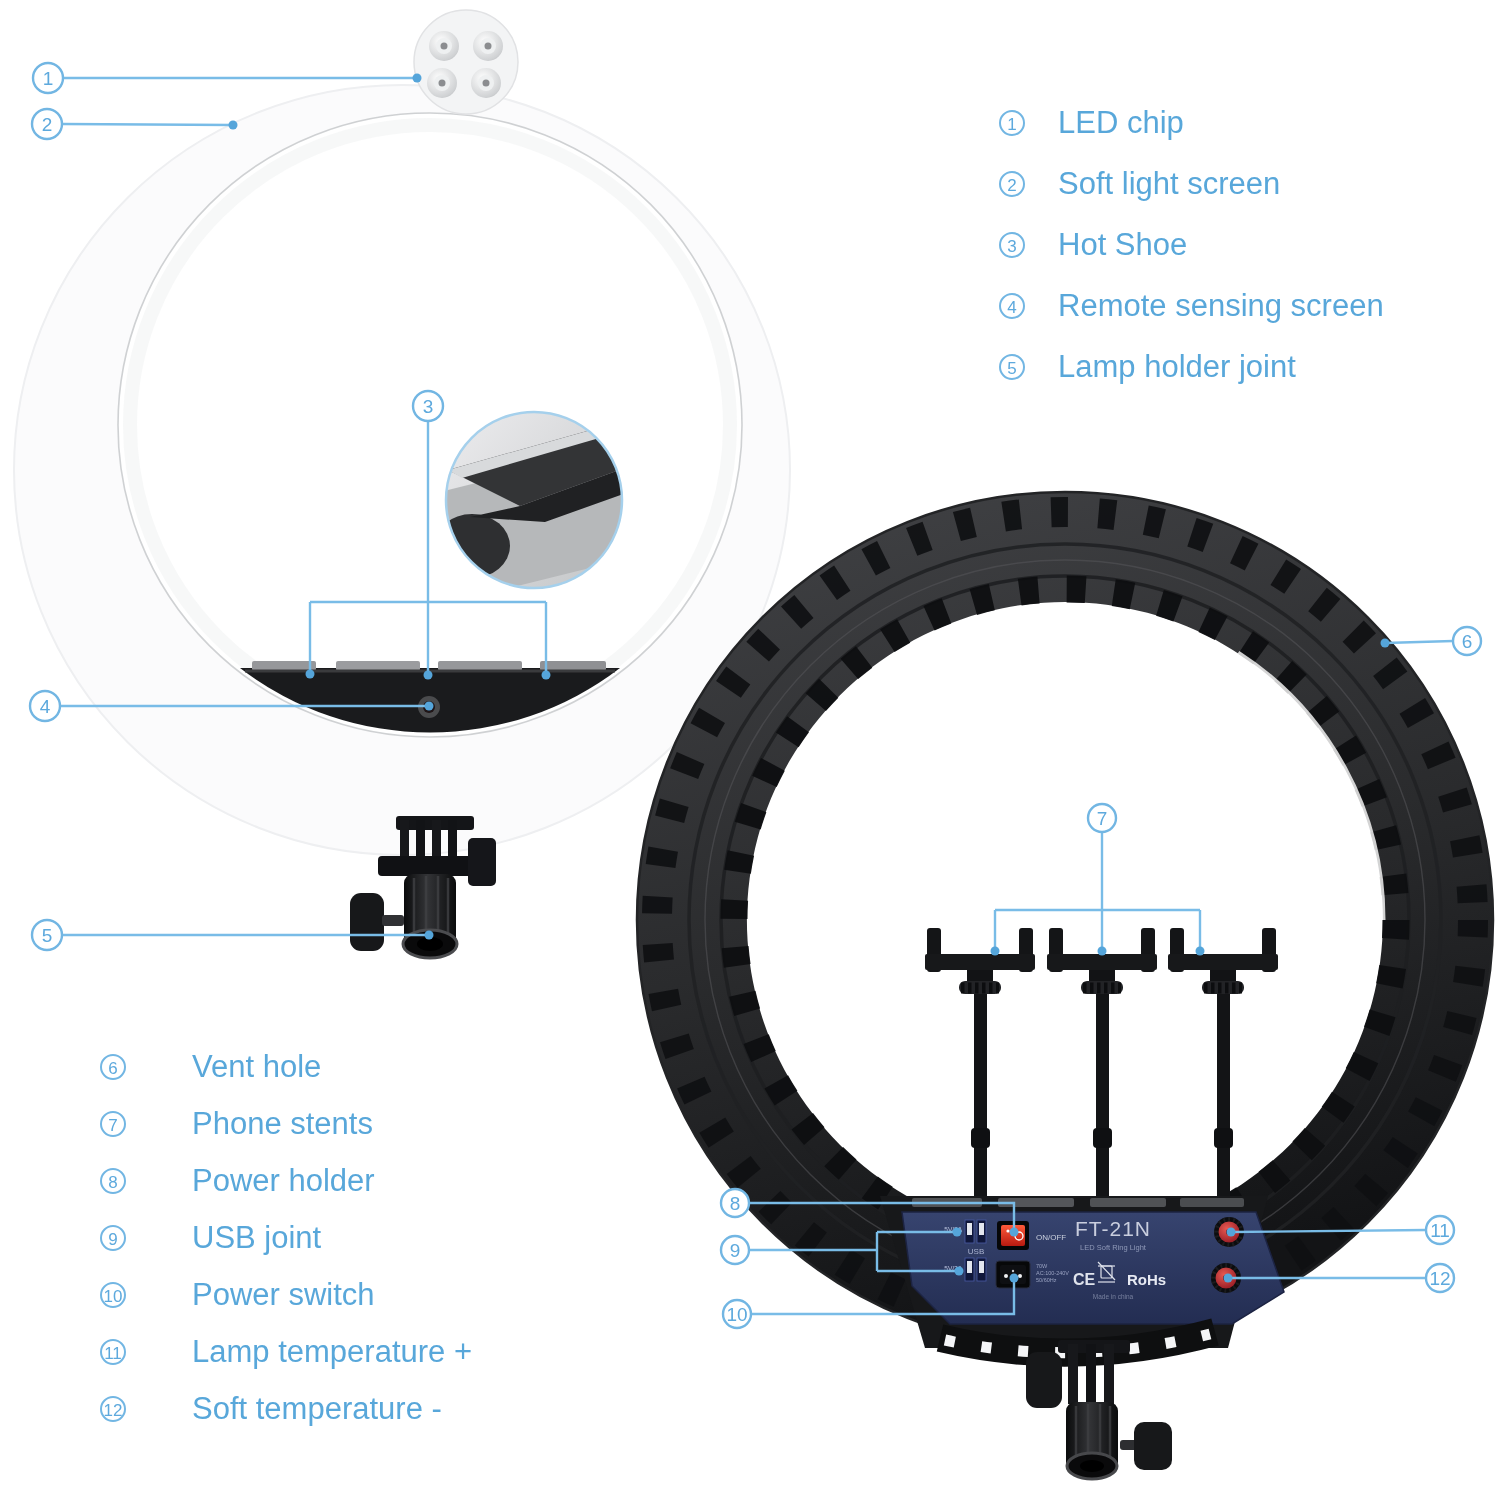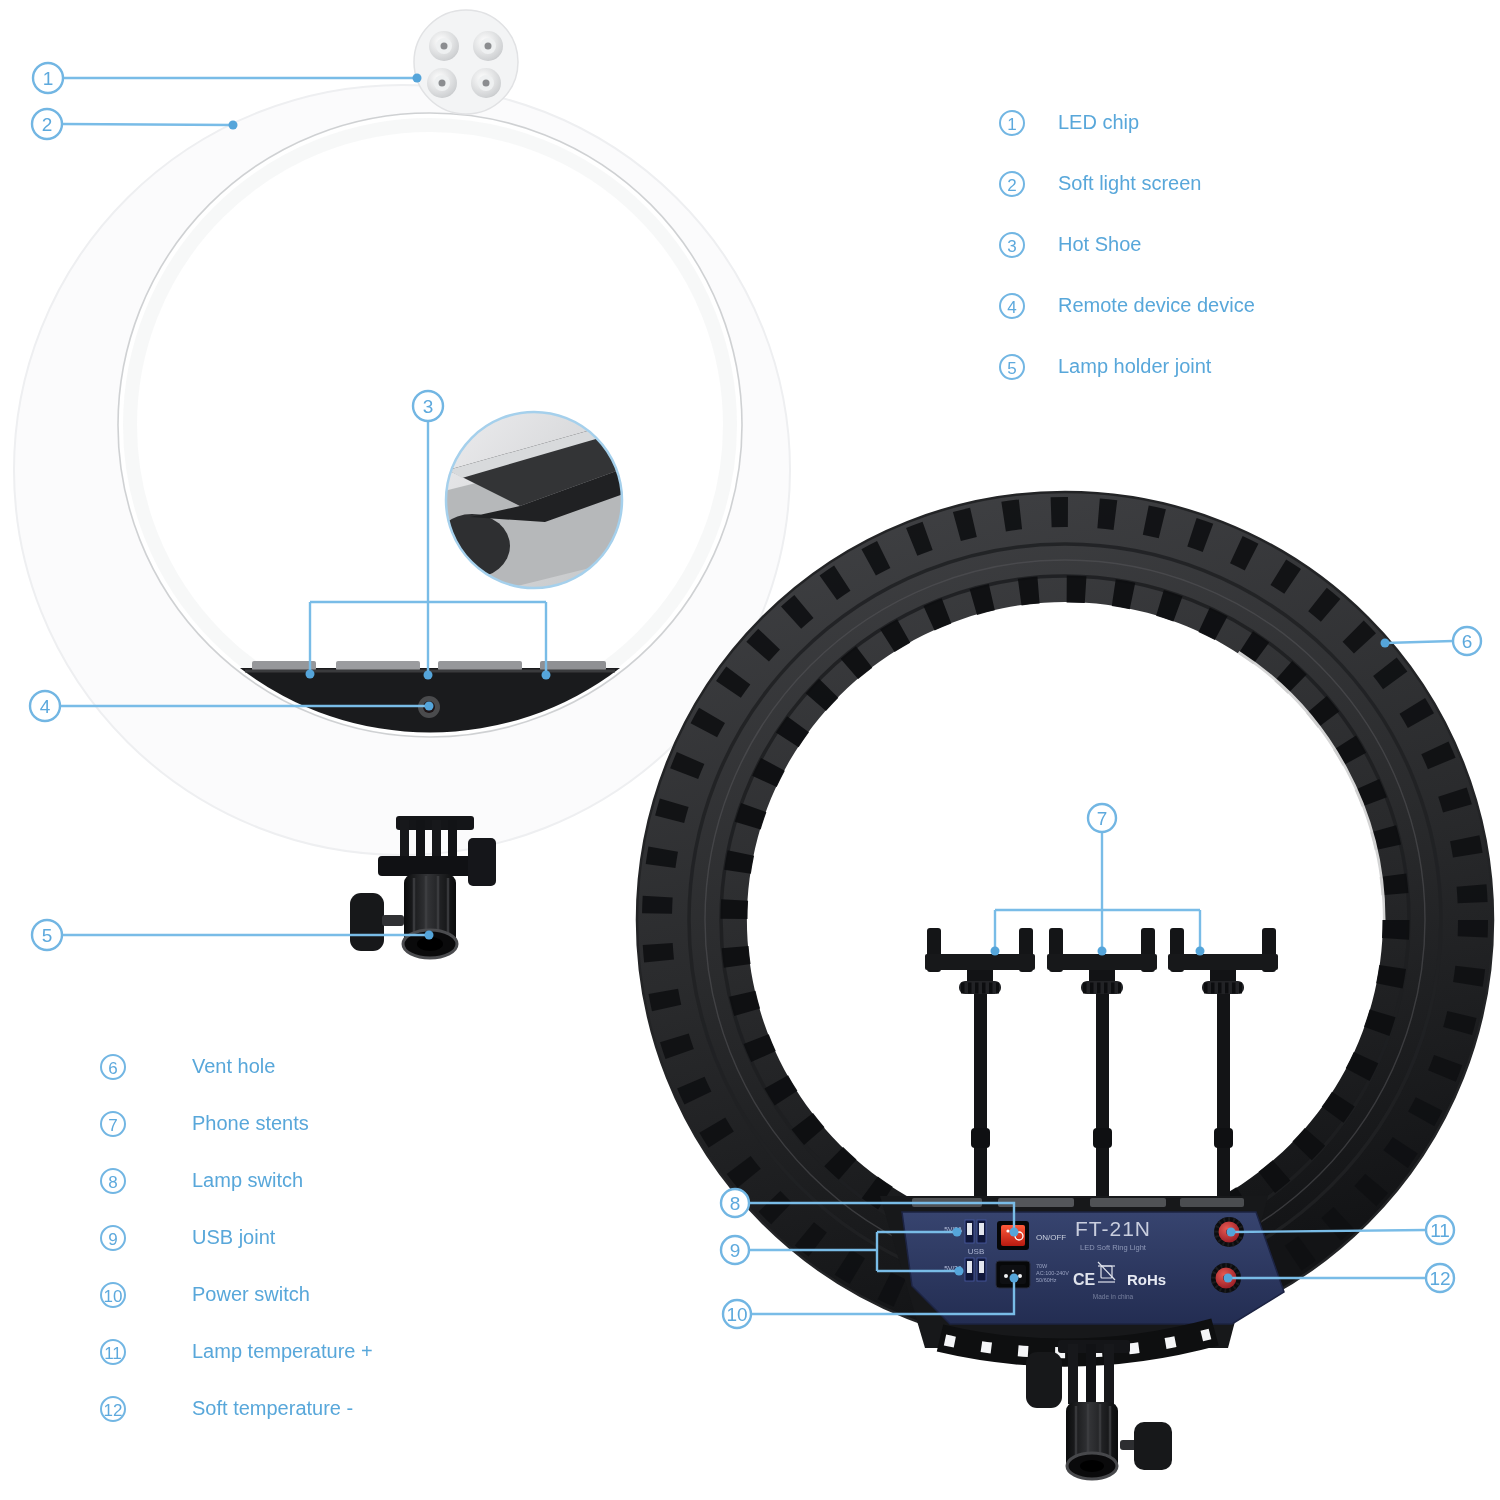--- a/index.html
+++ b/index.html
@@ -4,21 +4,21 @@
 <style>
   html,body{margin:0;padding:0;background:#ffffff;}
   .canvas{position:relative;width:1500px;height:1500px;background:#ffffff;overflow:hidden;
           font-family:"Liberation Sans",sans-serif;}
   svg.scene{position:absolute;left:0;top:0;}
   .legend{position:absolute;display:flex;flex-direction:column;}
   .legend-row{display:flex;align-items:center;}
   .legend-badge{flex:0 0 auto;width:26px;height:26px;border:2px solid #72b6e3;border-radius:50%;
     color:#5da9dd;font-size:17px;line-height:26px;text-align:center;box-sizing:border-box;
     font-family:"Liberation Sans",sans-serif;}
-  .legend-label{color:#58a7da;font-size:20px;white-space:nowrap;text-align:center;}
+  .legend-label{color:#58a7da;font-size:31px;white-space:nowrap;text-align:center;}
   .legend-right{left:999px;top:92px;}
   .legend-right .legend-row{height:61px;}
   .legend-right .legend-label{margin-left:33px;}
   .legend-left{left:100px;top:1038px;}
   .legend-left .legend-row{height:57px;}
   .legend-left .legend-label{margin-left:66px;}
   text{font-family:"Liberation Sans",sans-serif;}
   .co-num{fill:#5da9dd;font-size:19px;}
   .co-line{stroke:#79bce7;stroke-width:2.4;fill:none;}
   .co-circ{fill:#ffffff;stroke:#72b6e3;stroke-width:2.4;}
@@ -364,40 +364,40 @@
   <div class="legend-row">
     <span class="legend-badge">2</span>
     <span class="legend-label">Soft light screen</span>
   </div>
   <div class="legend-row">
     <span class="legend-badge">3</span>
     <span class="legend-label">Hot Shoe</span>
   </div>
   <div class="legend-row">
     <span class="legend-badge">4</span>
-    <span class="legend-label">Remote device device</span>
+    <span class="legend-label">Remote sensing screen</span>
   </div>
   <div class="legend-row">
     <span class="legend-badge">5</span>
     <span class="legend-label">Lamp holder joint</span>
   </div>
 </div>
 
 <div class="legend legend-left">
   <div class="legend-row">
     <span class="legend-badge">6</span>
     <span class="legend-label">Vent hole</span>
   </div>
   <div class="legend-row">
     <span class="legend-badge">7</span>
     <span class="legend-label">Phone stents</span>
   </div>
   <div class="legend-row">
     <span class="legend-badge">8</span>
-    <span class="legend-label">Lamp switch</span>
+    <span class="legend-label">Power holder</span>
   </div>
   <div class="legend-row">
     <span class="legend-badge">9</span>
     <span class="legend-label">USB joint</span>
   </div>
   <div class="legend-row">
     <span class="legend-badge">10</span>
     <span class="legend-label">Power switch</span>
   </div>
   <div class="legend-row">

